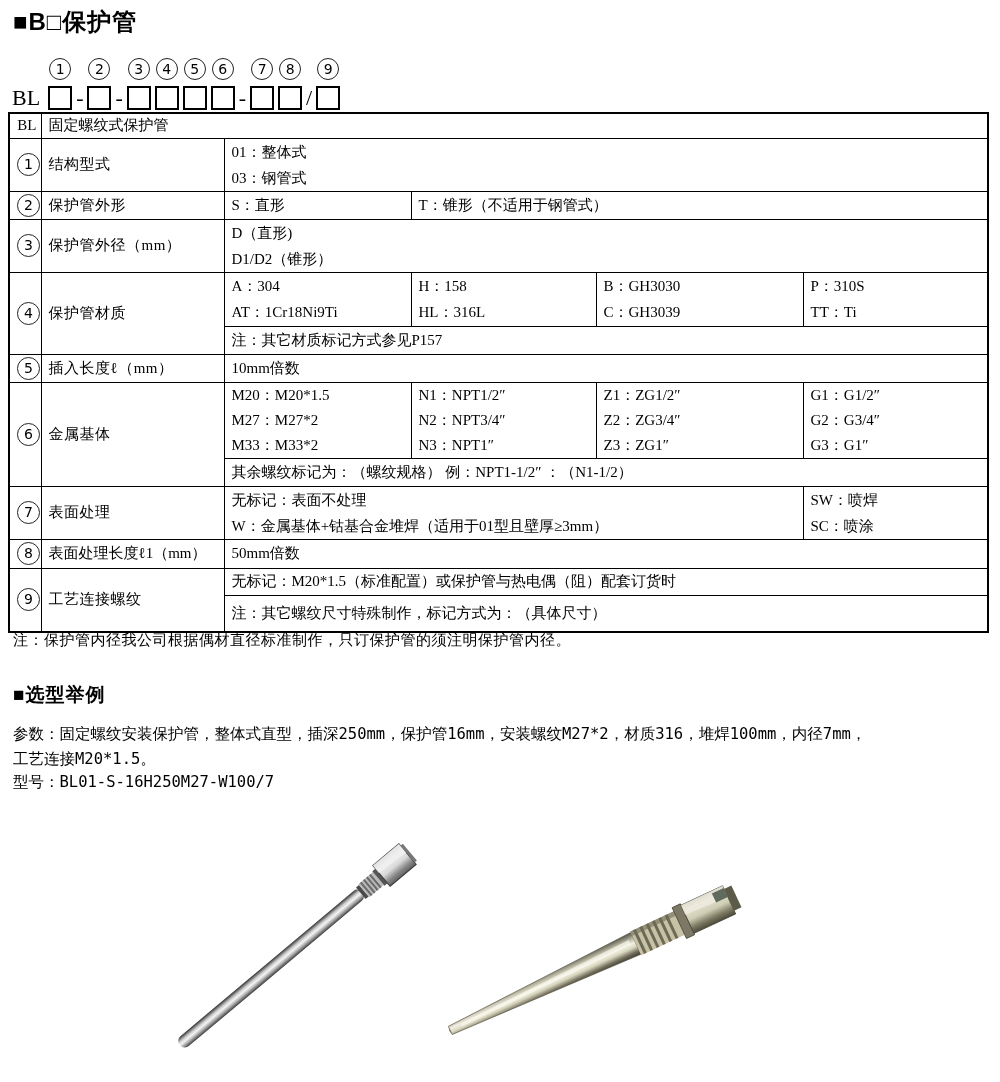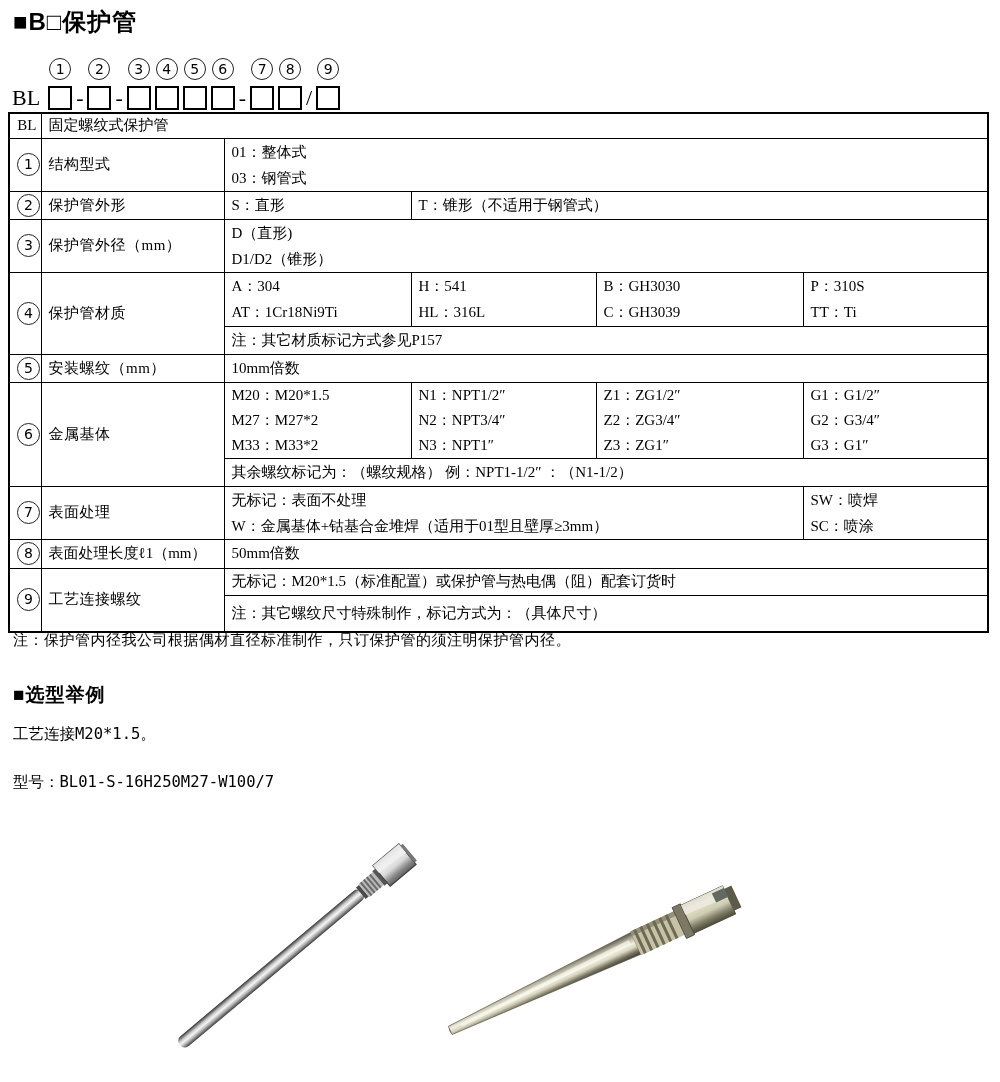--- a/index.html
+++ b/index.html
@@ -164,39 +164,39 @@
   </tr>
 
   <tr style="height:54px">
     <td class="numcell" rowspan="2"><span class="tcirc">4</span></td>
     <td class="labelcell" rowspan="2">保护管材质</td>
     <td>
       <div class="ln">A：304</div>
       <div class="ln">AT：1Cr18Ni9Ti</div>
     </td>
     <td>
-      <div class="ln">H：541</div>
+      <div class="ln">H：158</div>
       <div class="ln">HL：316L</div>
     </td>
     <td>
       <div class="ln">B：GH3030</div>
       <div class="ln">C：GH3039</div>
     </td>
     <td>
       <div class="ln">P：310S</div>
       <div class="ln">TT：Ti</div>
     </td>
   </tr>
   <tr style="height:28px">
     <td colspan="4">注：其它材质标记方式参见P157</td>
   </tr>
 
   <tr style="height:28px">
     <td class="numcell"><span class="tcirc">5</span></td>
-    <td class="labelcell">安装螺纹（mm）</td>
+    <td class="labelcell">插入长度ℓ（mm）</td>
     <td colspan="4">10mm倍数</td>
   </tr>
 
   <tr style="height:76px">
     <td class="numcell" rowspan="2"><span class="tcirc">6</span></td>
     <td class="labelcell" rowspan="2">金属基体</td>
     <td>
       <div class="ln3">M20：M20*1.5</div>
       <div class="ln3">M27：M27*2</div>
       <div class="ln3">M33：M33*2</div>
@@ -248,20 +248,21 @@
   <tr style="height:37px">
     <td colspan="4">注：其它螺纹尺寸特殊制作，标记方式为：（具体尺寸）</td>
   </tr>
 </tbody>
   </table>
 
 <div class="note-below">注：保护管内径我公司根据偶材直径标准制作，只订保护管的须注明保护管内径。</div>
 
 <div class="section2-title">■选型举例</div>
 <div class="example-params">
+  <div>参数：固定螺纹安装保护管，整体式直型，插深250mm，保护管16mm，安装螺纹M27*2，材质316，堆焊100mm，内径7mm，</div>
   <div>工艺连接M20*1.5。</div>
 </div>
 <div class="example-model">型号：BL01-S-16H250M27-W100/7</div>
 
 <svg id="photo-left" class="photo" width="300" height="232" viewBox="0 0 300 232">
   <defs>
     <linearGradient id="tubeG" x1="0" y1="0" x2="0" y2="1">
       <stop offset="0" stop-color="#2f2f2f"></stop>
         <stop offset="0.3" stop-color="#c8c8c8"></stop>
       <stop offset="0.5" stop-color="#f5f5f5"></stop>

